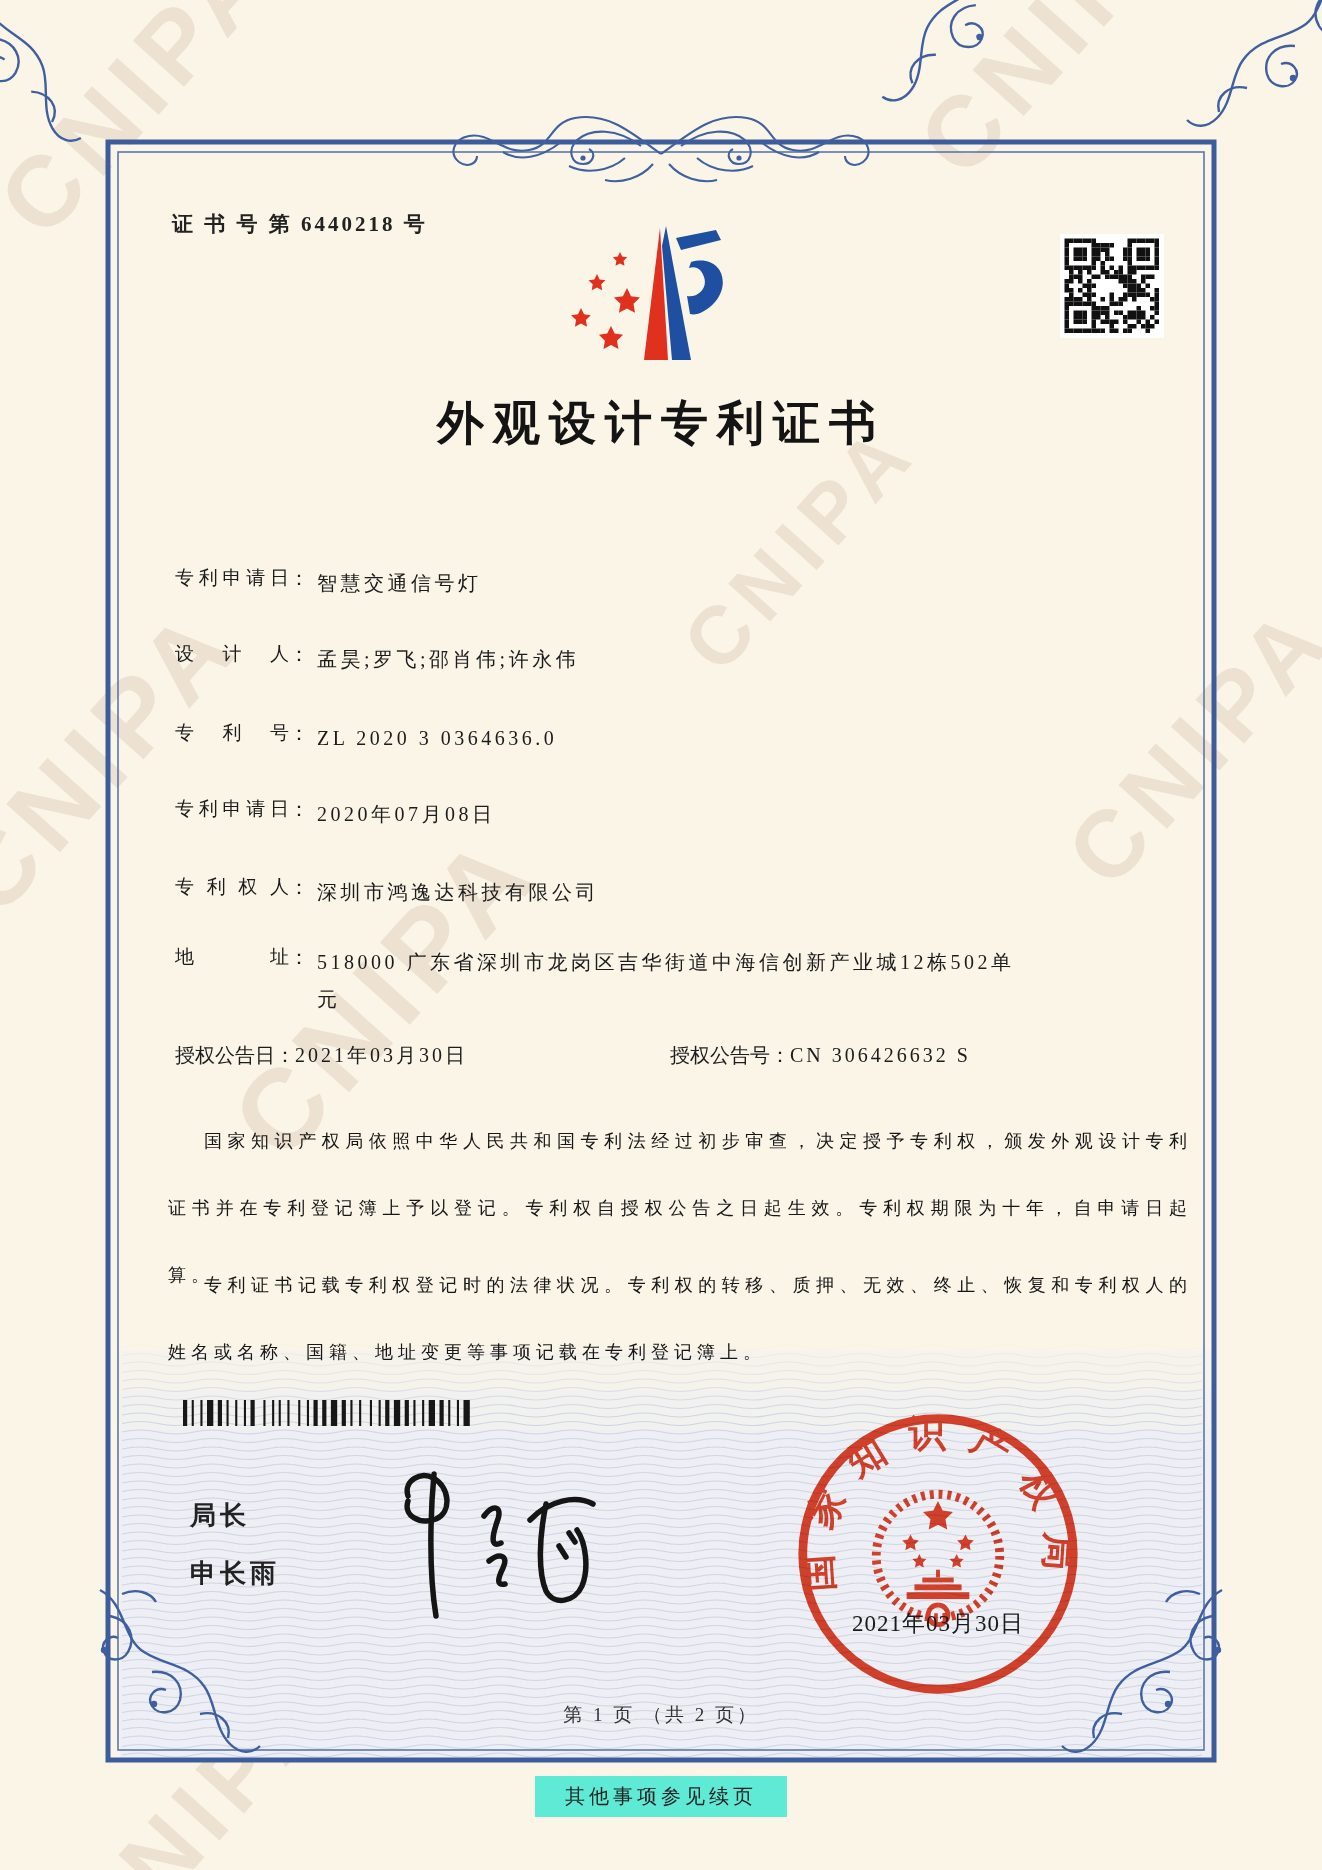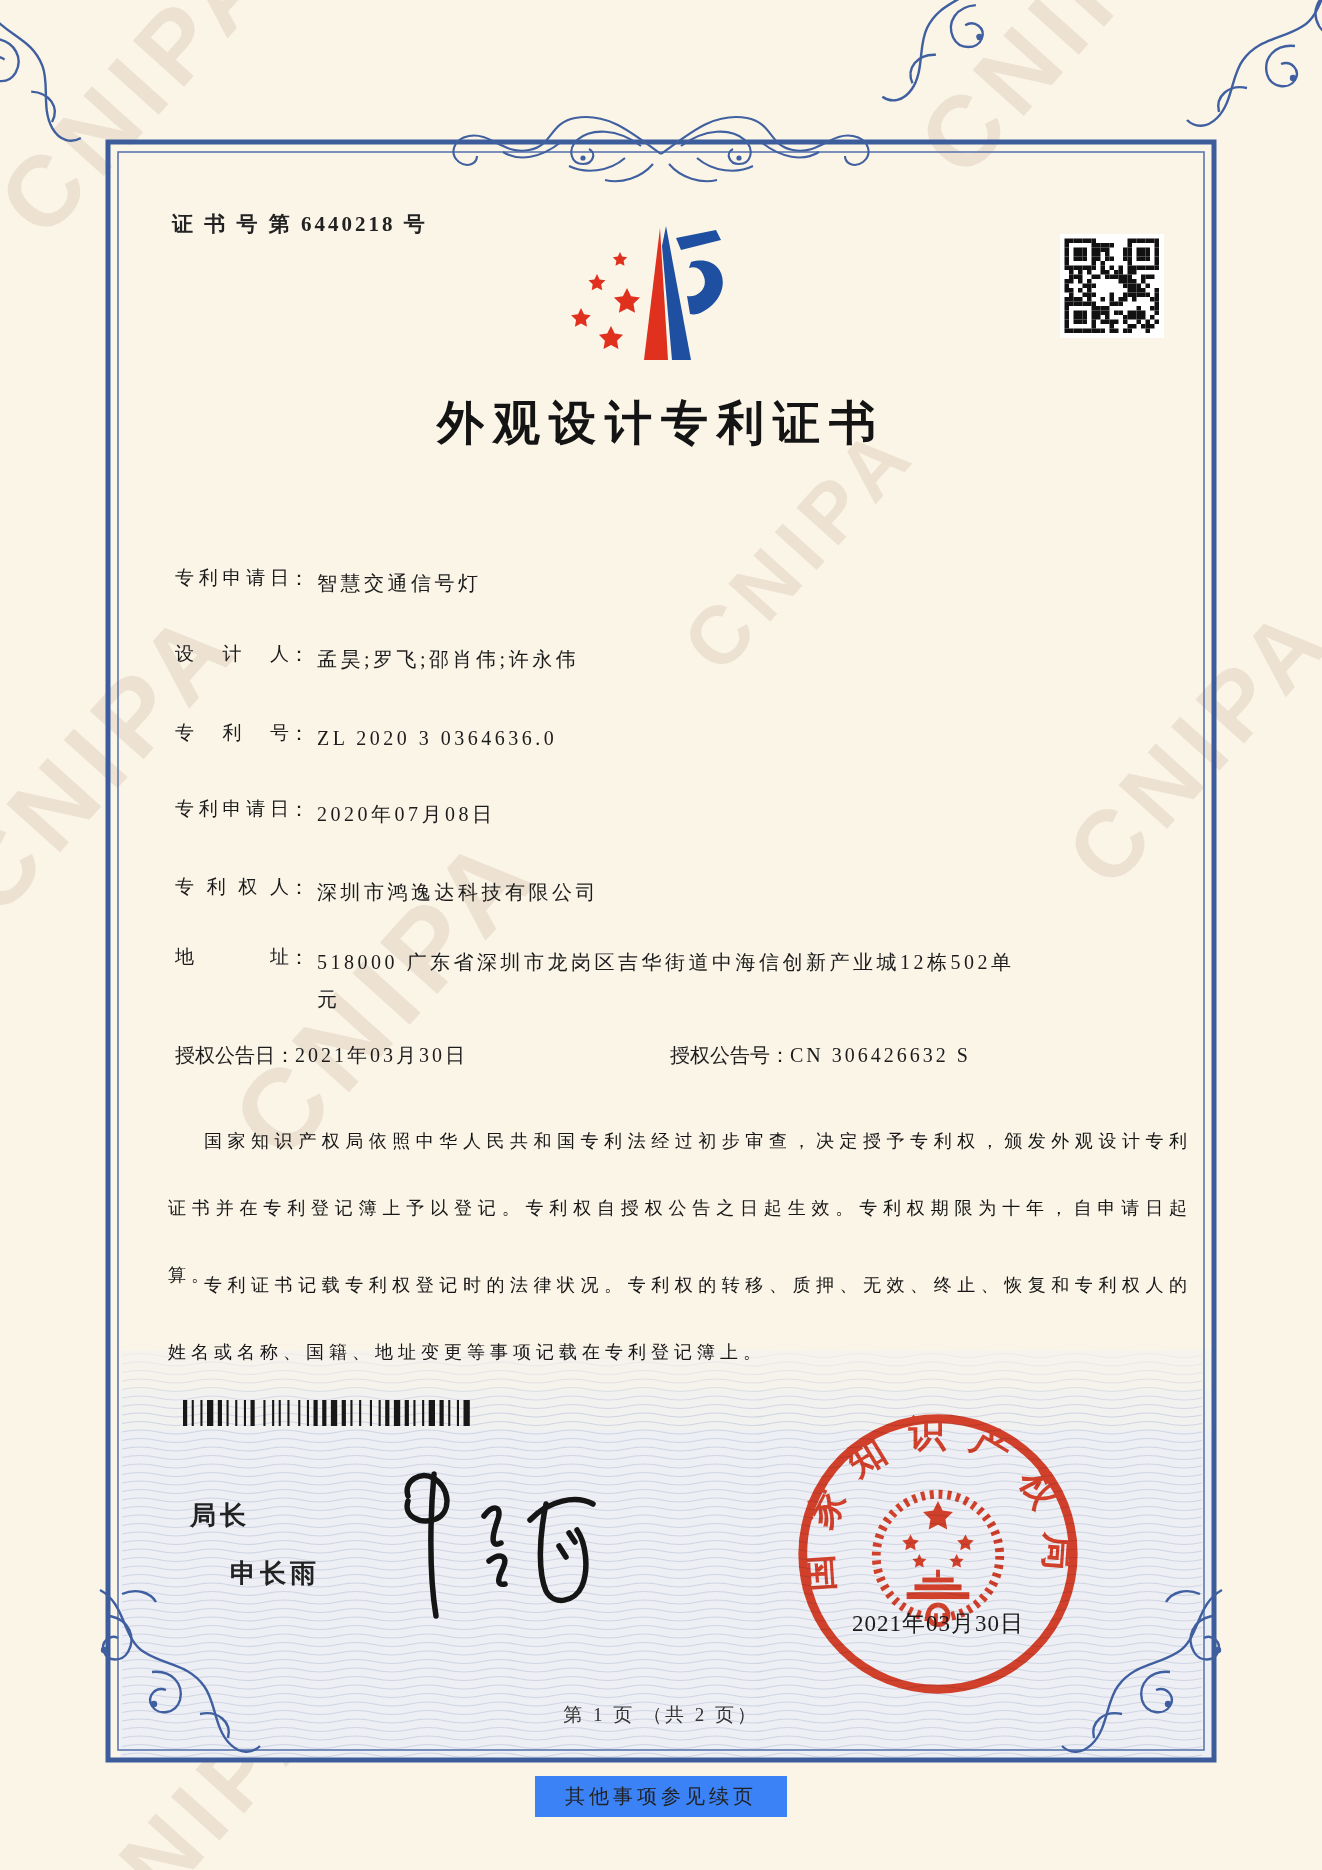--- a/index.html
+++ b/index.html
@@ -26,28 +26,28 @@
   .fvalue{display:inline-block;vertical-align:top;max-width:712px;letter-spacing:3.5px;
           line-height:37px;}
   #grantRow{left:175px;top:1042px;font-size:20px;color:#1c1c1c;}
   #grantRow .g2{position:absolute;left:495px;top:0;white-space:nowrap;}
   .body-par{left:168px;width:1024px;font-size:18px;line-height:67px;color:#161616;
             text-align:justify;letter-spacing:5px;text-indent:2em;margin:0;}
   #barcode{left:183px;top:1400px;}
   #dirTitle{left:190px;top:1498px;font-size:26px;font-weight:600;color:#222;
             font-family:Liberation Mono, monospace;letter-spacing:4px;}
   #dirName{left:190px;top:1556px;font-size:26px;font-weight:600;color:#222;
-           font-family:"Liberation Sans","DejaVu Sans",sans-serif;letter-spacing:4px;margin-left:40px;}
+           font-family:"Liberation Sans","DejaVu Sans",sans-serif;letter-spacing:4px;}
   #signature{left:372px;top:1458px;z-index:4;}
   #seal{left:791px;top:1407px;z-index:4;mix-blend-mode:multiply;}
   #sealDate{left:822px;top:1608px;width:232px;text-align:center;font-size:23px;
             letter-spacing:1px;color:#1a1a1a;z-index:5;}
   #footer{left:0;right:0;top:1702px;text-align:center;font-size:19px;letter-spacing:3px;
           color:#333;z-index:3;}
-  #contNote{left:50%;top:1776px;transform:translateX(-50%);background:#3b82f6;
+  #contNote{left:50%;top:1776px;transform:translateX(-50%);background:#5eead4;
             padding:7px 30px;font-size:20px;letter-spacing:4px;color:#222;z-index:3;}
 </style>
 </head>
 <body>
 
 <div id="page">
 
   <span class="wm" style="left:-40px;top:30px;font-size:100px">CNIPA</span>
   <span class="wm" style="left:880px;top:-30px;font-size:100px">CNIPA</span>
   <span class="wm" style="left:650px;top:500px;font-size:82px">CNIPA</span>

